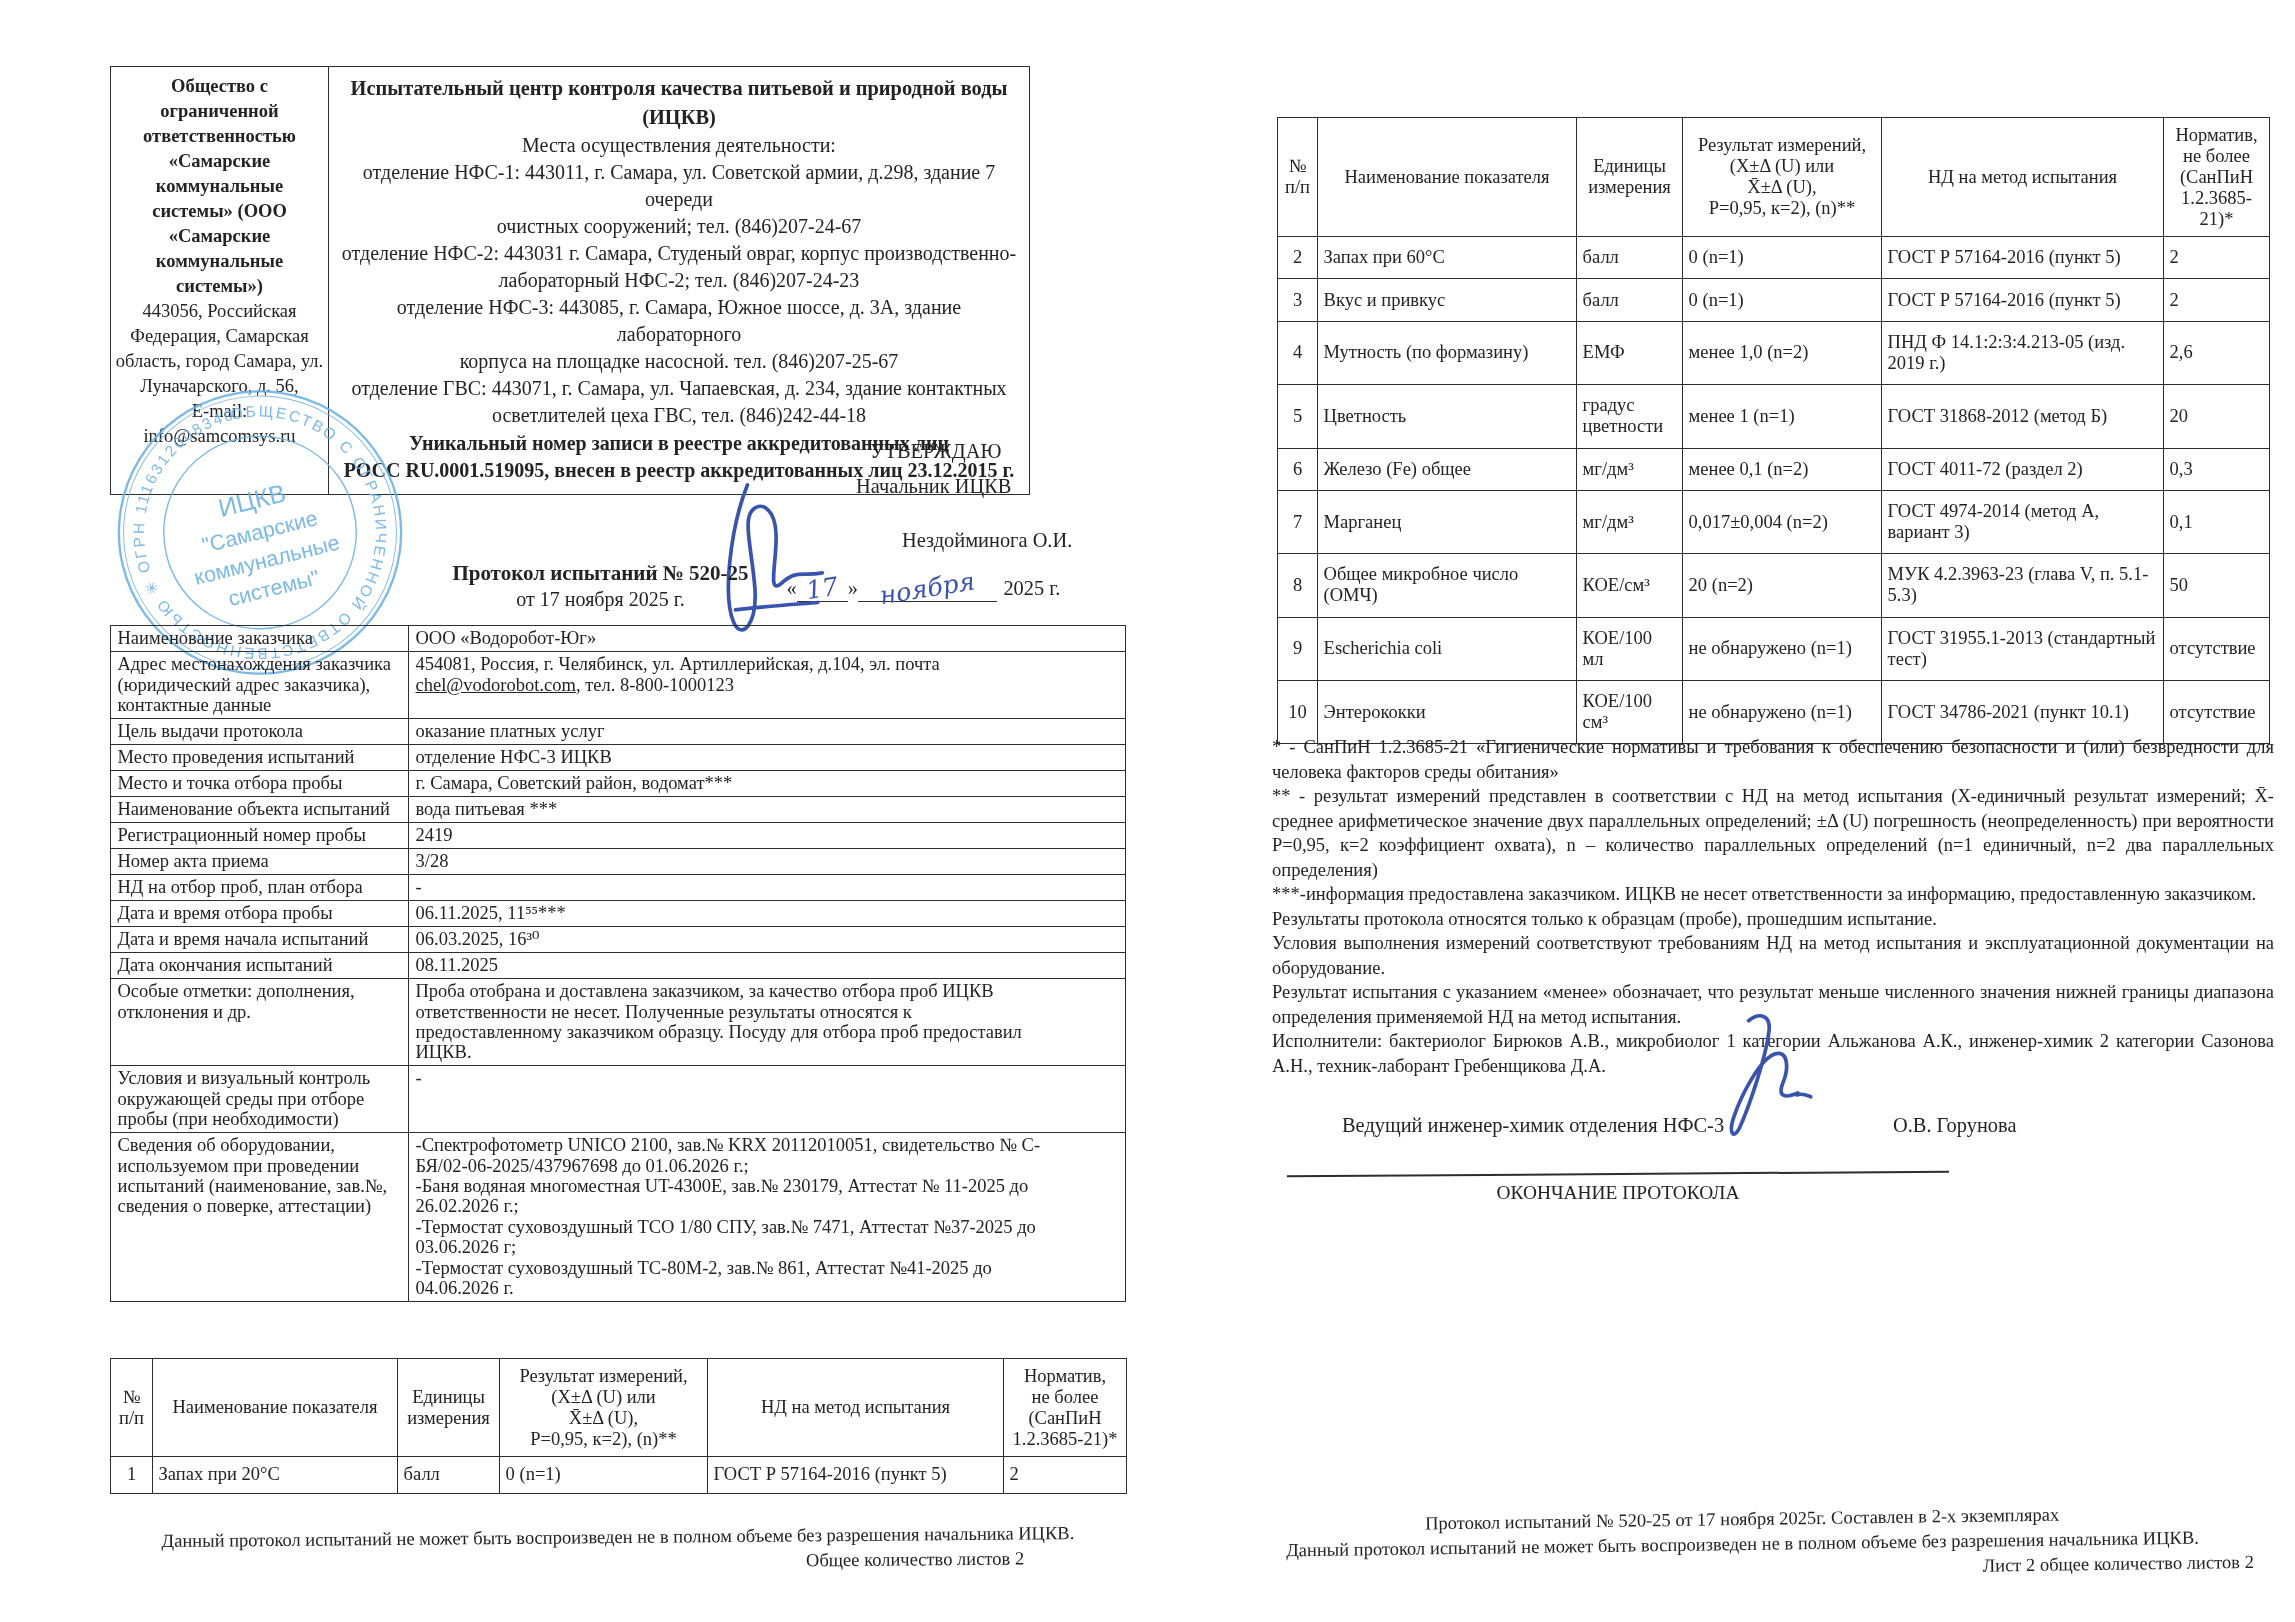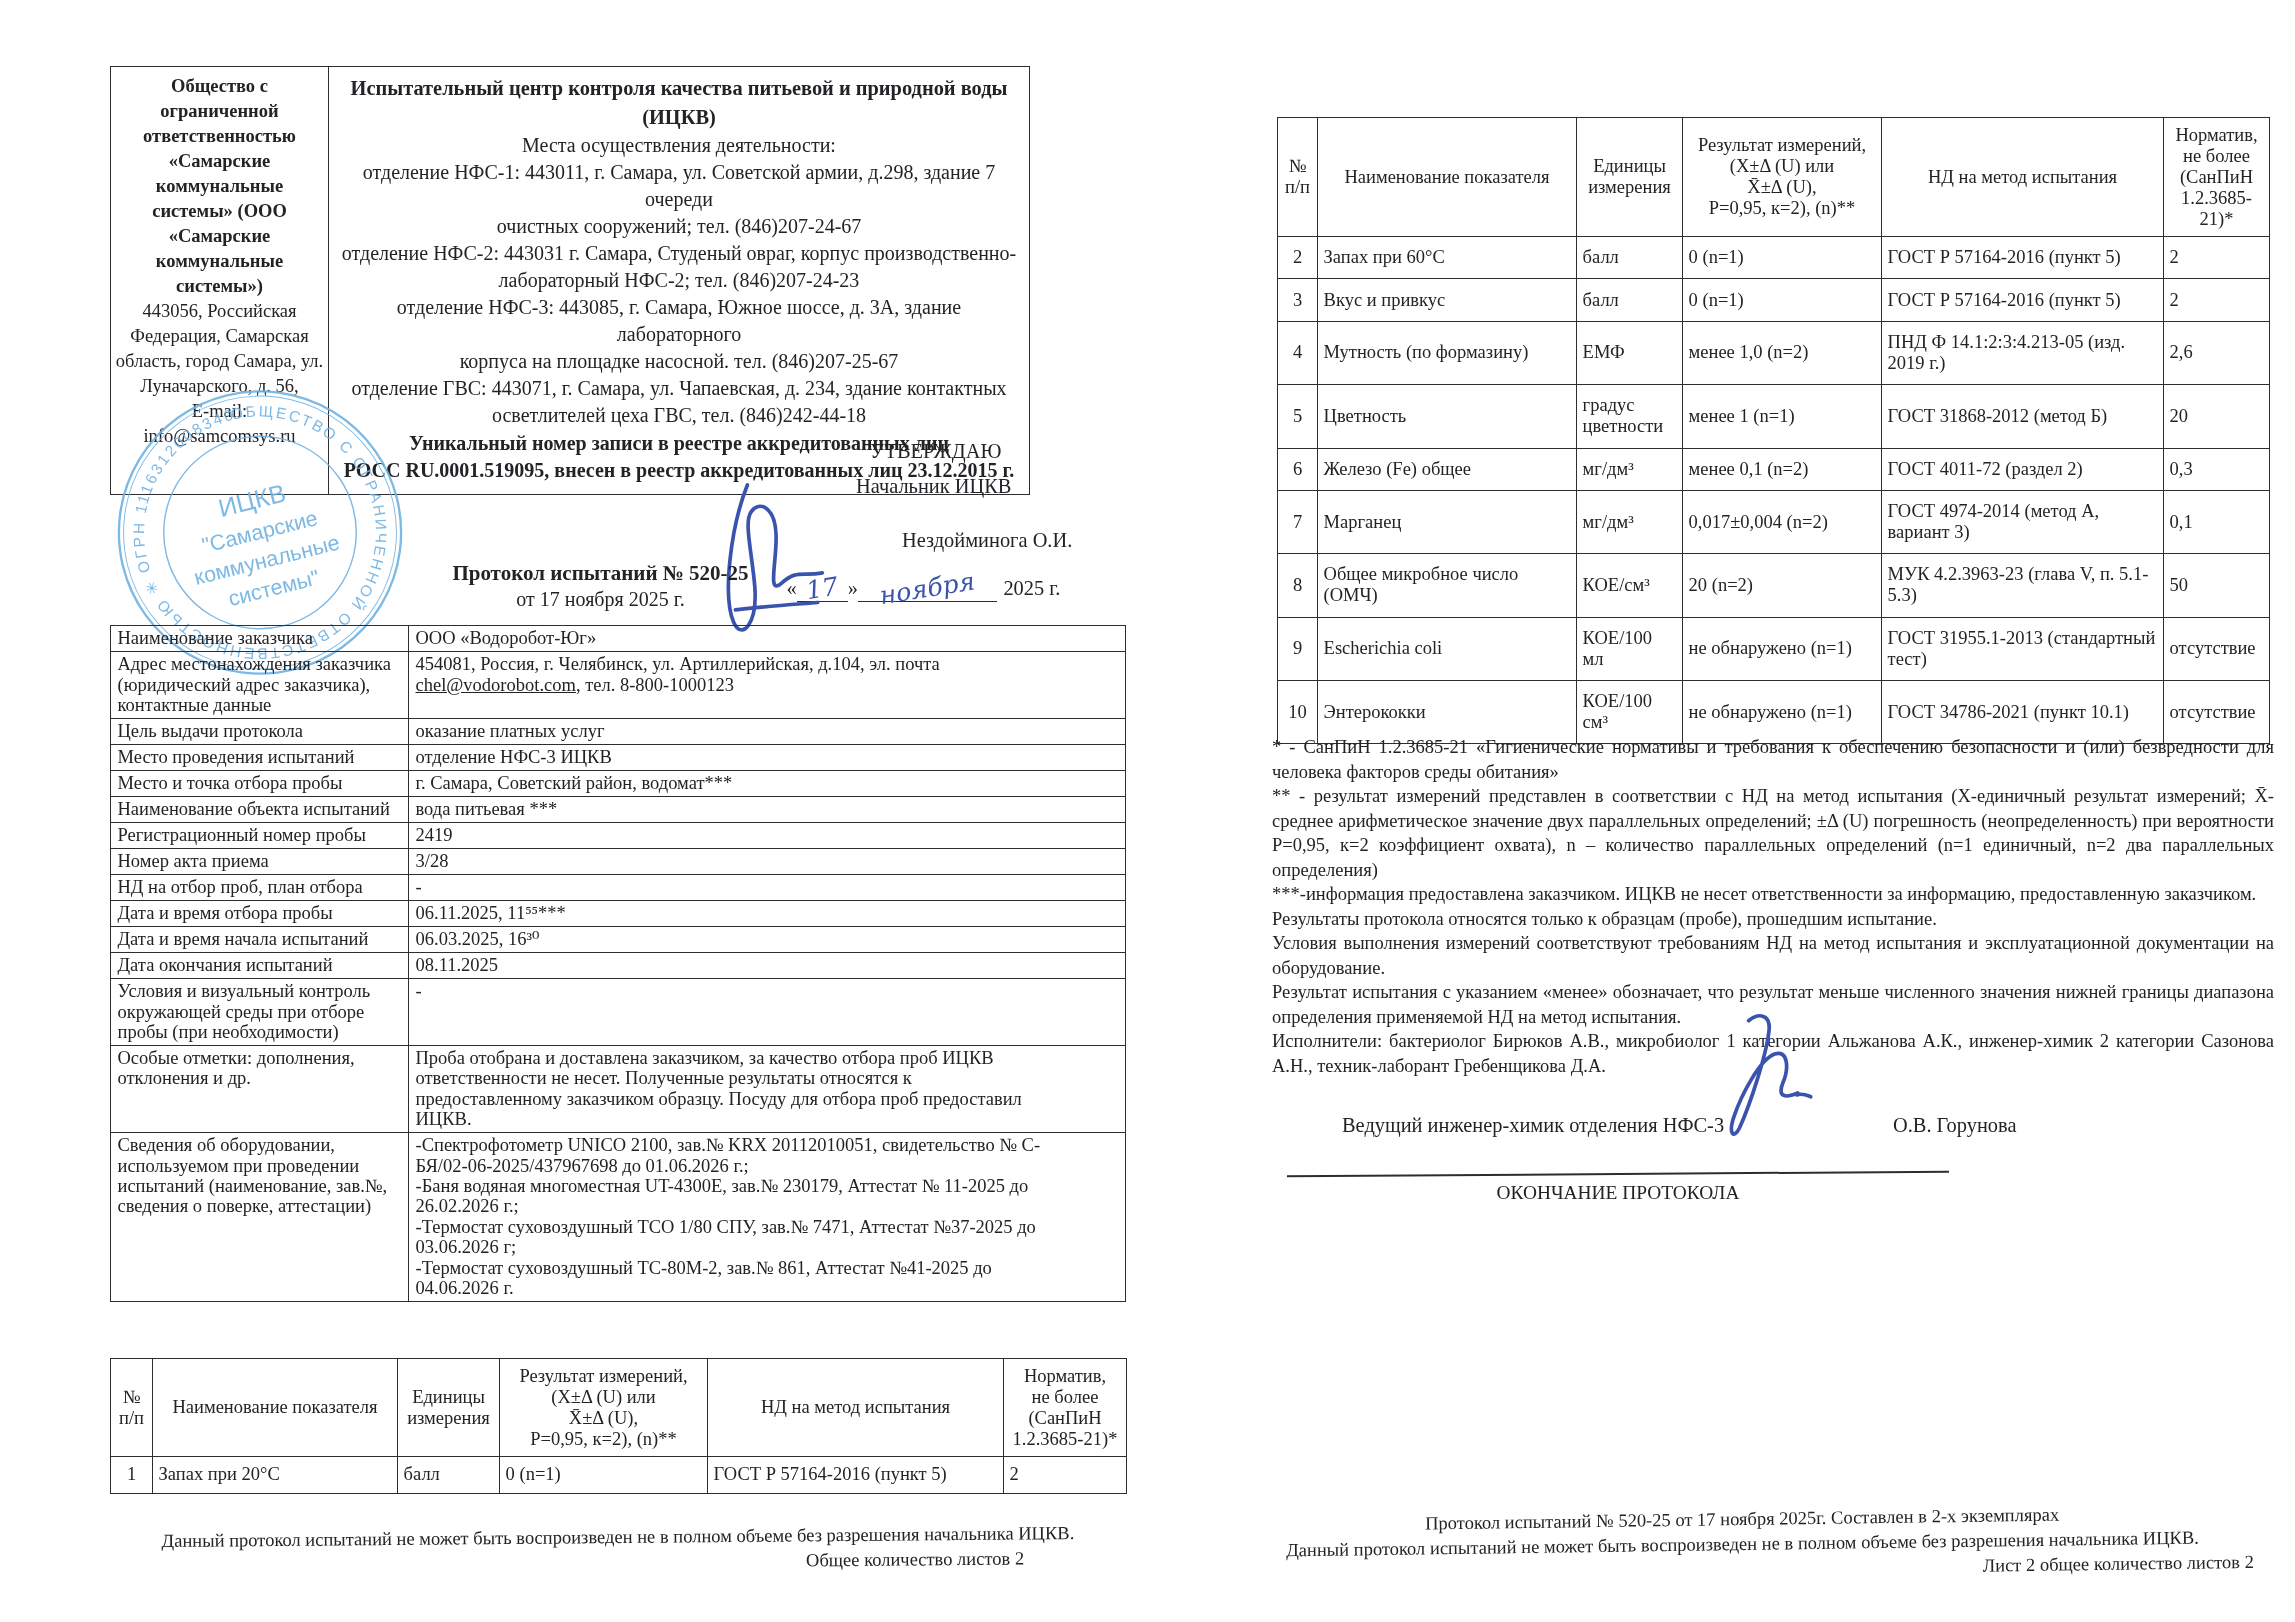--- a/index.html
+++ b/index.html
@@ -213,32 +213,32 @@
       </tr>
       <tr>
         <td class="lbl pre">Дата и время начала испытаний</td>
         <td class="pre">06.03.2025, 16³⁰</td>
       </tr>
       <tr>
         <td class="lbl pre">Дата окончания испытаний</td>
         <td class="pre">08.11.2025</td>
       </tr>
       <tr>
-        <td class="lbl pre">Условия и визуальный контроль
-окружающей среды при отборе
-пробы (при необходимости)</td>
-        <td class="pre">-</td>
-      </tr>
-      <tr>
         <td class="lbl pre">Особые отметки: дополнения,
 отклонения и др.</td>
         <td class="pre">Проба отобрана и доставлена заказчиком, за качество отбора проб ИЦКВ
 ответственности не несет. Полученные результаты относятся к
 предоставленному заказчиком образцу. Посуду для отбора проб предоставил
 ИЦКВ.</td>
+      </tr>
+      <tr>
+        <td class="lbl pre">Условия и визуальный контроль
+окружающей среды при отборе
+пробы (при необходимости)</td>
+        <td class="pre">-</td>
       </tr>
       <tr>
         <td class="lbl pre">Сведения об оборудовании,
 используемом при проведении
 испытаний (наименование, зав.№,
 сведения о поверке, аттестации)</td>
         <td class="pre">-Спектрофотометр UNICO 2100, зав.№ KRX 20112010051, свидетельство № С-
 БЯ/02-06-2025/437967698 до 01.06.2026 г.;
 -Баня водяная многоместная UT-4300E, зав.№ 230179,  Аттестат № 11-2025 до
 26.02.2026 г.;

